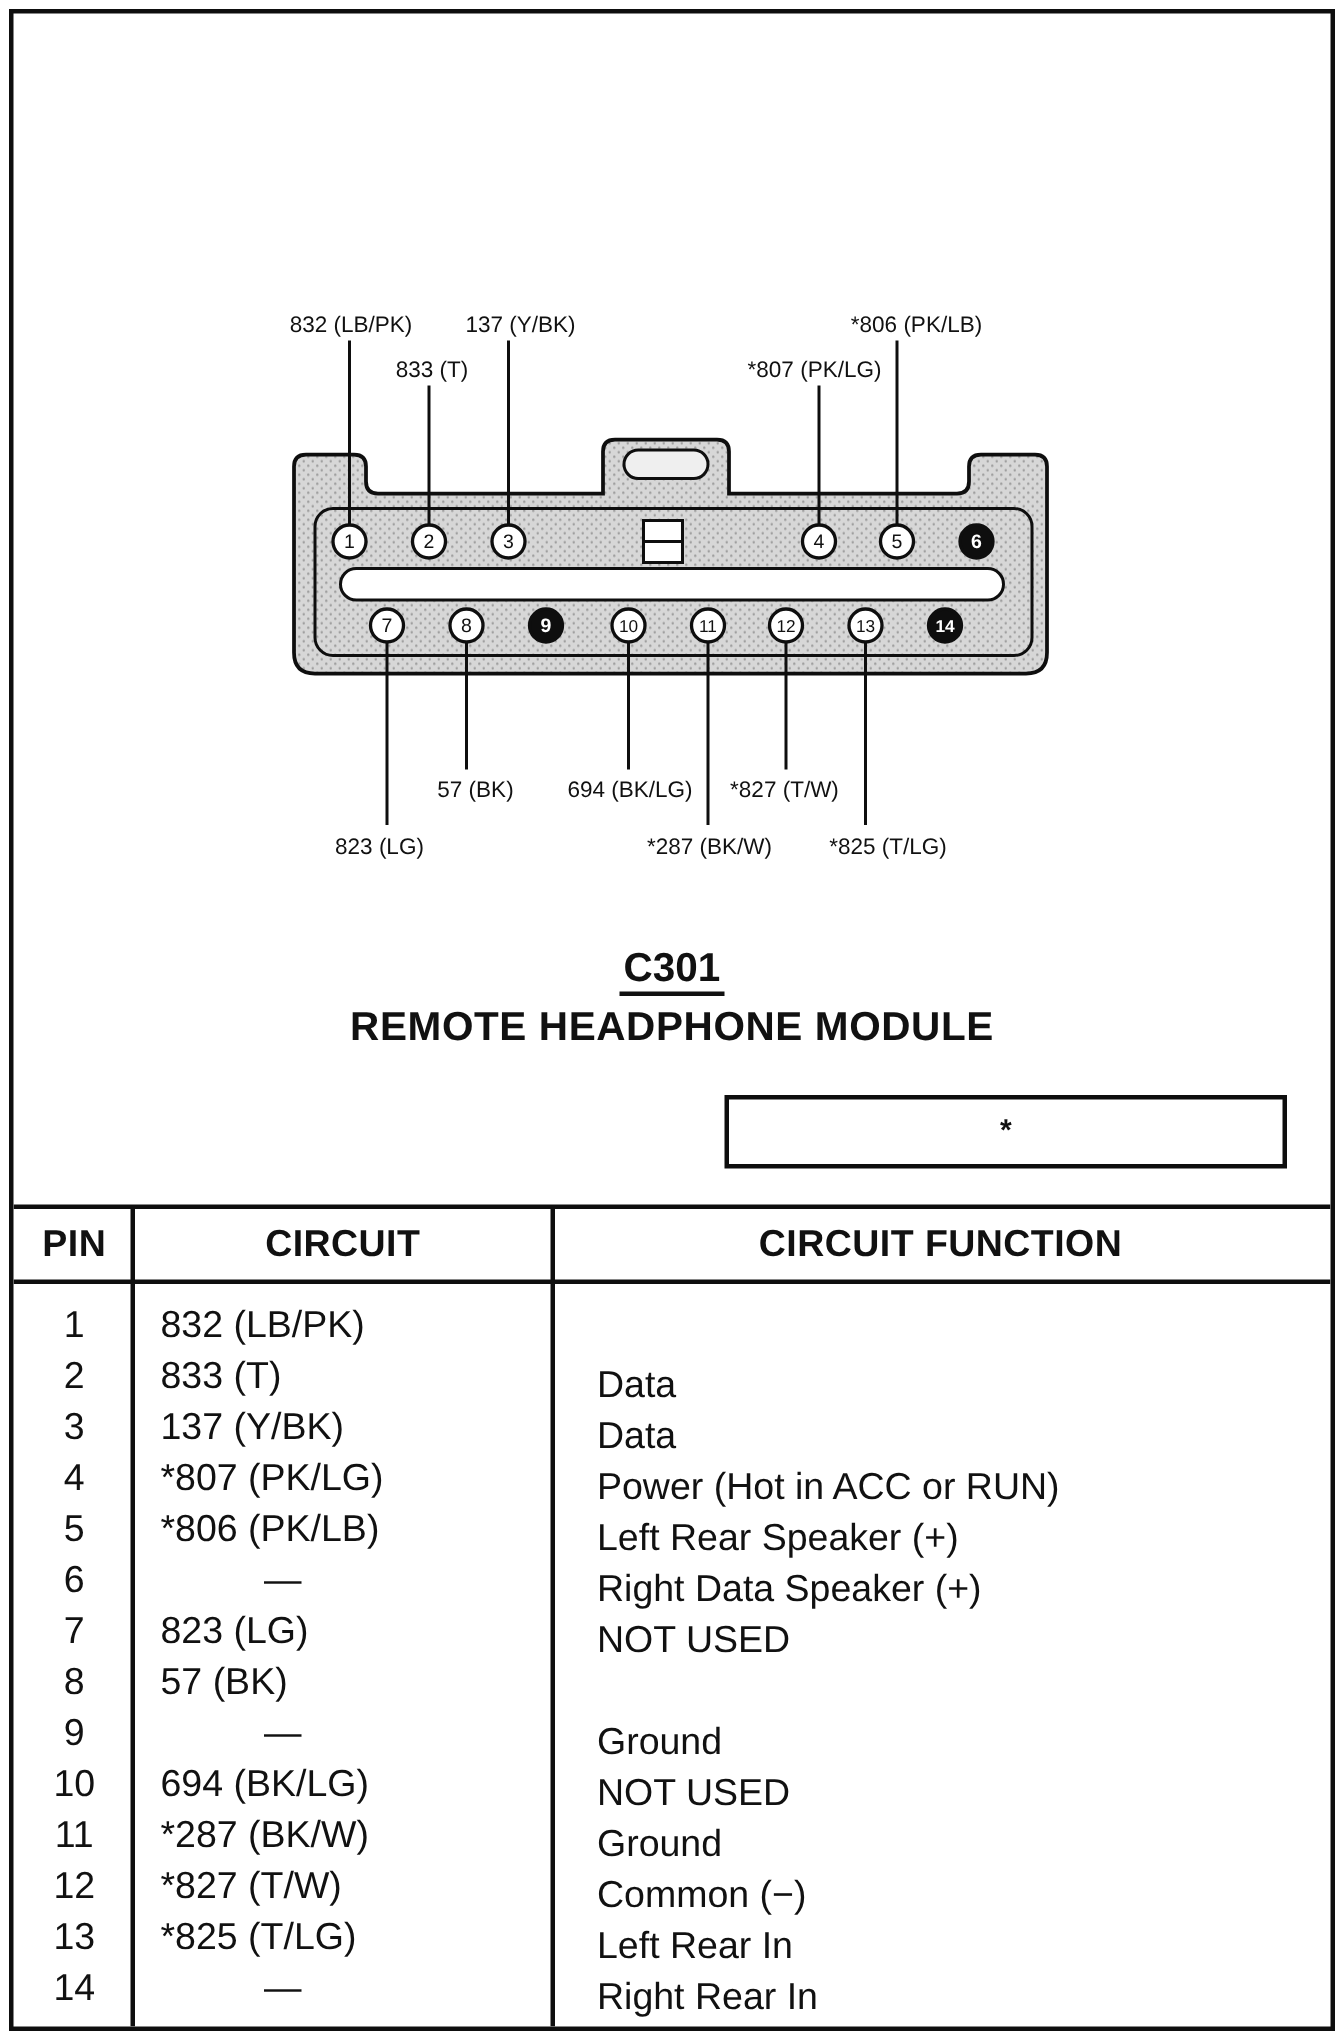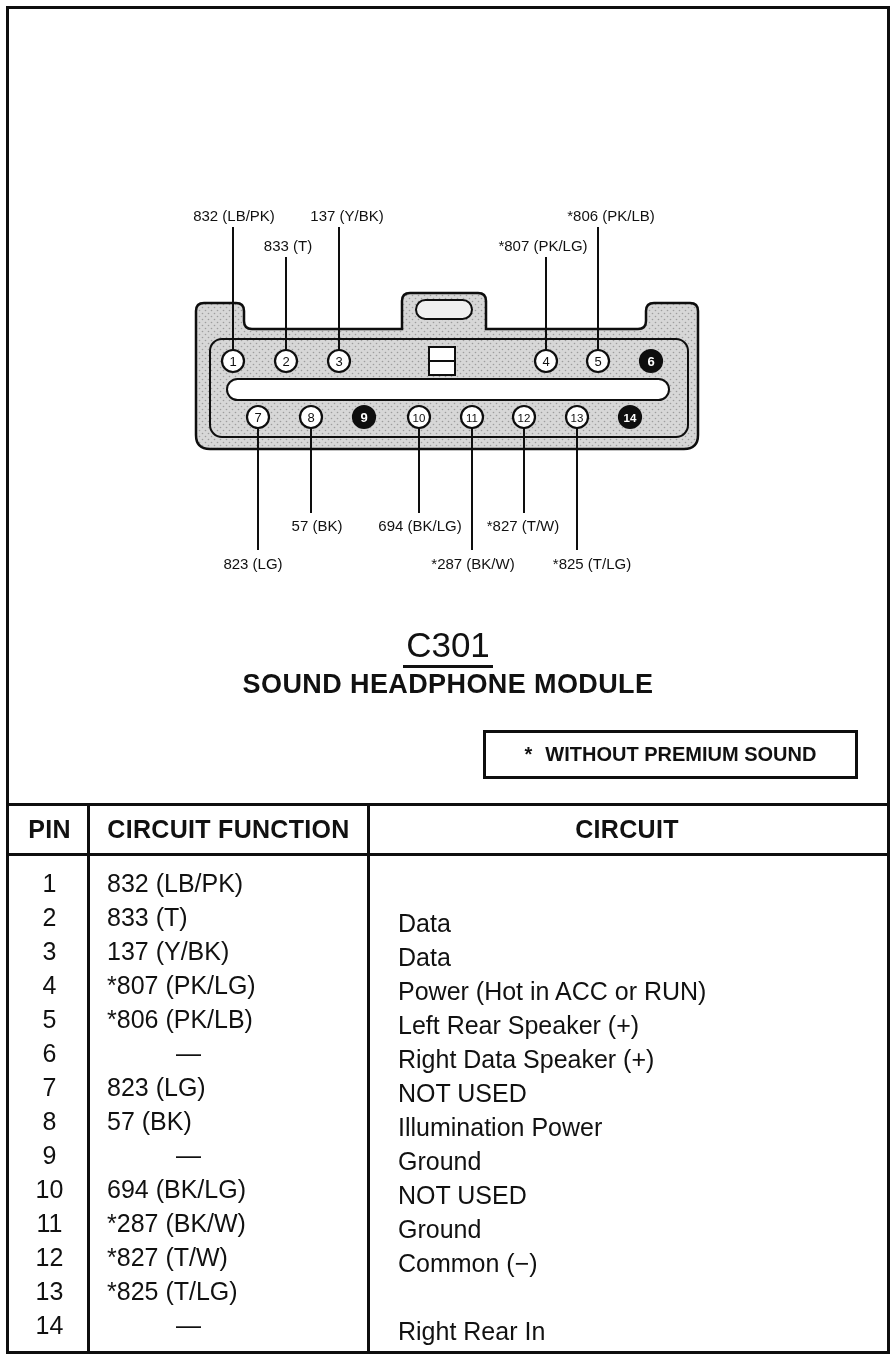--- a/index.html
+++ b/index.html
@@ -6,21 +6,21 @@
   html,body { width:896px; height:1360px; background:#fff; font-family:"Liberation Sans", sans-serif; color:#111; }
   .frame { position:absolute; left:6px; top:6px; width:884px; height:1348px; border:3px solid #0e0e0e; background:#fff; overflow:hidden; }
 
   svg.diagram { position:absolute; top:0; left:0; display:block; font-family:"Liberation Sans", sans-serif; }
   .wire-label { font-size:15px; fill:#111; }
   .pin-num { font-size:13px; fill:#111; }
   .pin-num.two { font-size:11.5px; }
   .pin-num.inv { fill:#fff; font-weight:bold; }
 
   .title-block { position:absolute; top:620px; left:0; width:100%; text-align:center; }
-  .connector-id { font-size:35px; font-weight:normal; line-height:32px; }
+  .connector-id { font-size:27px; font-weight:bold; line-height:32px; }
   .connector-id span { border-bottom:3px solid #111; padding:0 3px 1px 3px; }
   .connector-name { font-size:27px; font-weight:bold; line-height:34px; margin-top:6px; letter-spacing:0.4px; }
 
   .note-box { position:absolute; top:721px; right:29px; width:375px; height:49px; border:3px solid #0e0e0e;
               display:flex; align-items:center; justify-content:center; gap:13px; font-weight:bold; font-size:20px; }
 
   .pin-table { position:absolute; top:794px; left:0; right:0; bottom:0; border-top:3px solid #0e0e0e; }
   .vline { position:absolute; top:0; bottom:0; width:3px; background:#0e0e0e; }
   .vline.v1 { left:78px; }
   .vline.v2 { left:358px; }
@@ -141,36 +141,35 @@
     <text class="wire-label" x="317" y="522" text-anchor="middle">57 (BK)</text>
     <text class="wire-label" x="420" y="522" text-anchor="middle">694 (BK/LG)</text>
     <text class="wire-label" x="523" y="522" text-anchor="middle">*827 (T/W)</text>
     <text class="wire-label" x="253" y="560" text-anchor="middle">823 (LG)</text>
     <text class="wire-label" x="473" y="560" text-anchor="middle">*287 (BK/W)</text>
     <text class="wire-label" x="592" y="560" text-anchor="middle">*825 (T/LG)</text>
   </svg>
 
   <div class="title-block">
     <div class="connector-id"><span>C301</span></div>
-    <div class="connector-name">SOUND HEADPHONE MODULE</div>
+    <div class="connector-name">REMOTE HEADPHONE MODULE</div>
   </div>
 
   <div class="note-box">
     <span class="note-mark">*</span>
-    <span class="note-text">WITHOUT PREMIUM SOUND</span>
   </div>
 
   <div class="pin-table">
     <div class="vline v1"></div>
     <div class="vline v2"></div>
 
     <div class="thead">
       <div class="th">PIN</div>
+      <div class="th">CIRCUIT</div>
       <div class="th">CIRCUIT FUNCTION</div>
-      <div class="th">CIRCUIT</div>
     </div>
 
     <div class="tbody">
       <div class="tr">
         <div class="td pin">1</div>
         <div class="td circuit">832 (LB/PK)</div>
         <div class="td function">Data</div>
       </div>
       <div class="tr">
         <div class="td pin">2</div>
@@ -193,21 +192,20 @@
         <div class="td function">Right Data Speaker (+)</div>
       </div>
       <div class="tr">
         <div class="td pin">6</div>
         <div class="td circuit na">—</div>
         <div class="td function">NOT USED</div>
       </div>
       <div class="tr">
         <div class="td pin">7</div>
         <div class="td circuit">823 (LG)</div>
-        <div class="td function">Illumination Power</div>
       </div>
       <div class="tr">
         <div class="td pin">8</div>
         <div class="td circuit">57 (BK)</div>
         <div class="td function">Ground</div>
       </div>
       <div class="tr">
         <div class="td pin">9</div>
         <div class="td circuit na">—</div>
         <div class="td function">NOT USED</div>
@@ -218,20 +216,21 @@
         <div class="td function">Ground</div>
       </div>
       <div class="tr">
         <div class="td pin">11</div>
         <div class="td circuit">*287 (BK/W)</div>
         <div class="td function">Common (−)</div>
       </div>
       <div class="tr">
         <div class="td pin">12</div>
         <div class="td circuit">*827 (T/W)</div>
+        <div class="td function">Left Rear In</div>
       </div>
       <div class="tr">
         <div class="td pin">13</div>
         <div class="td circuit">*825 (T/LG)</div>
         <div class="td function">Right Rear In</div>
       </div>
       <div class="tr">
         <div class="td pin">14</div>
         <div class="td circuit na">—</div>
         <div class="td function">NOT USED</div>

